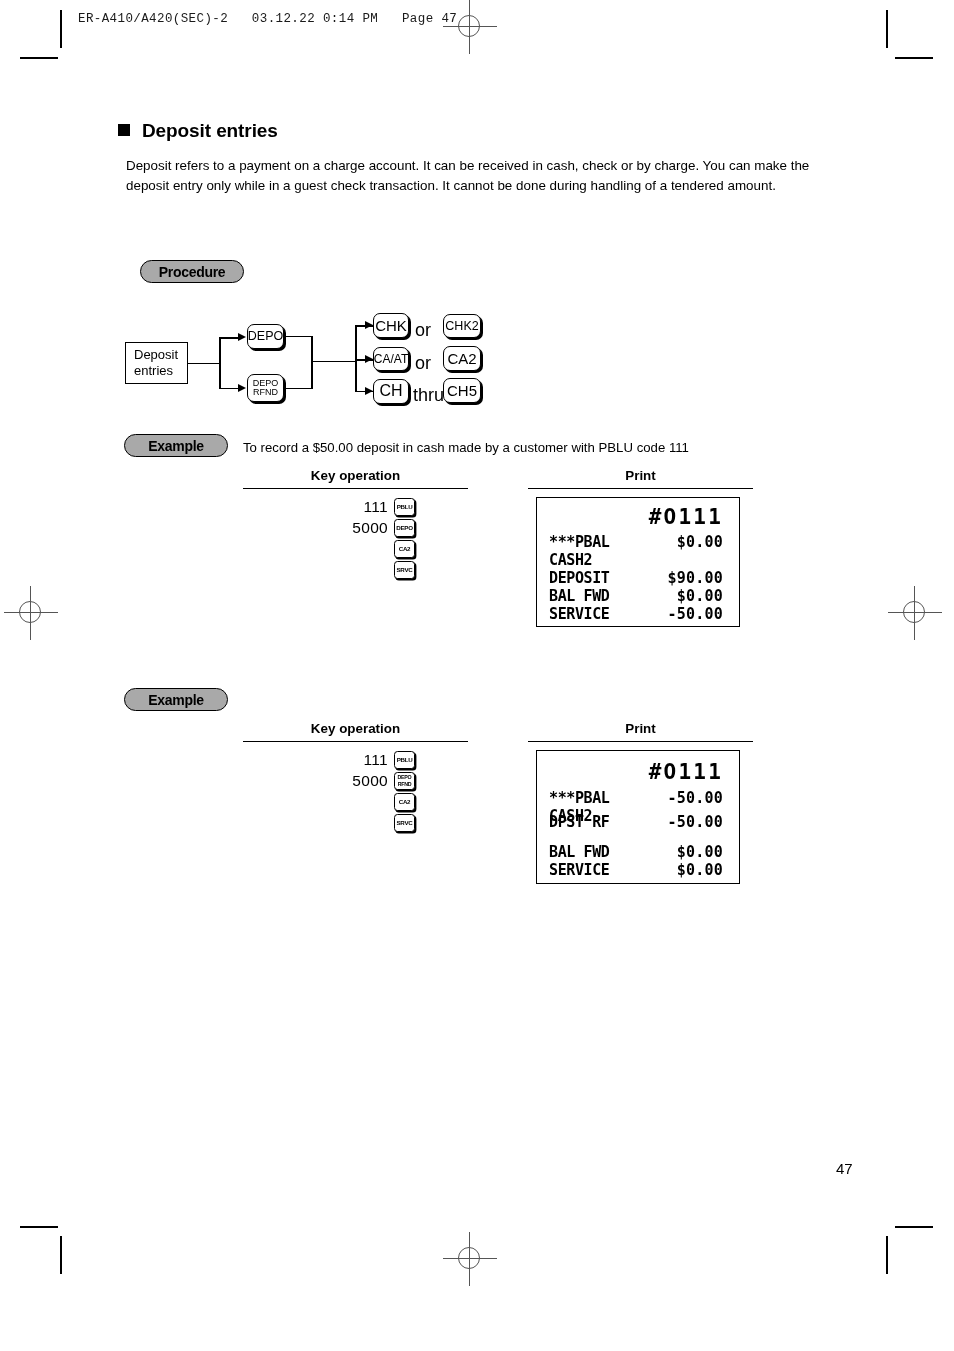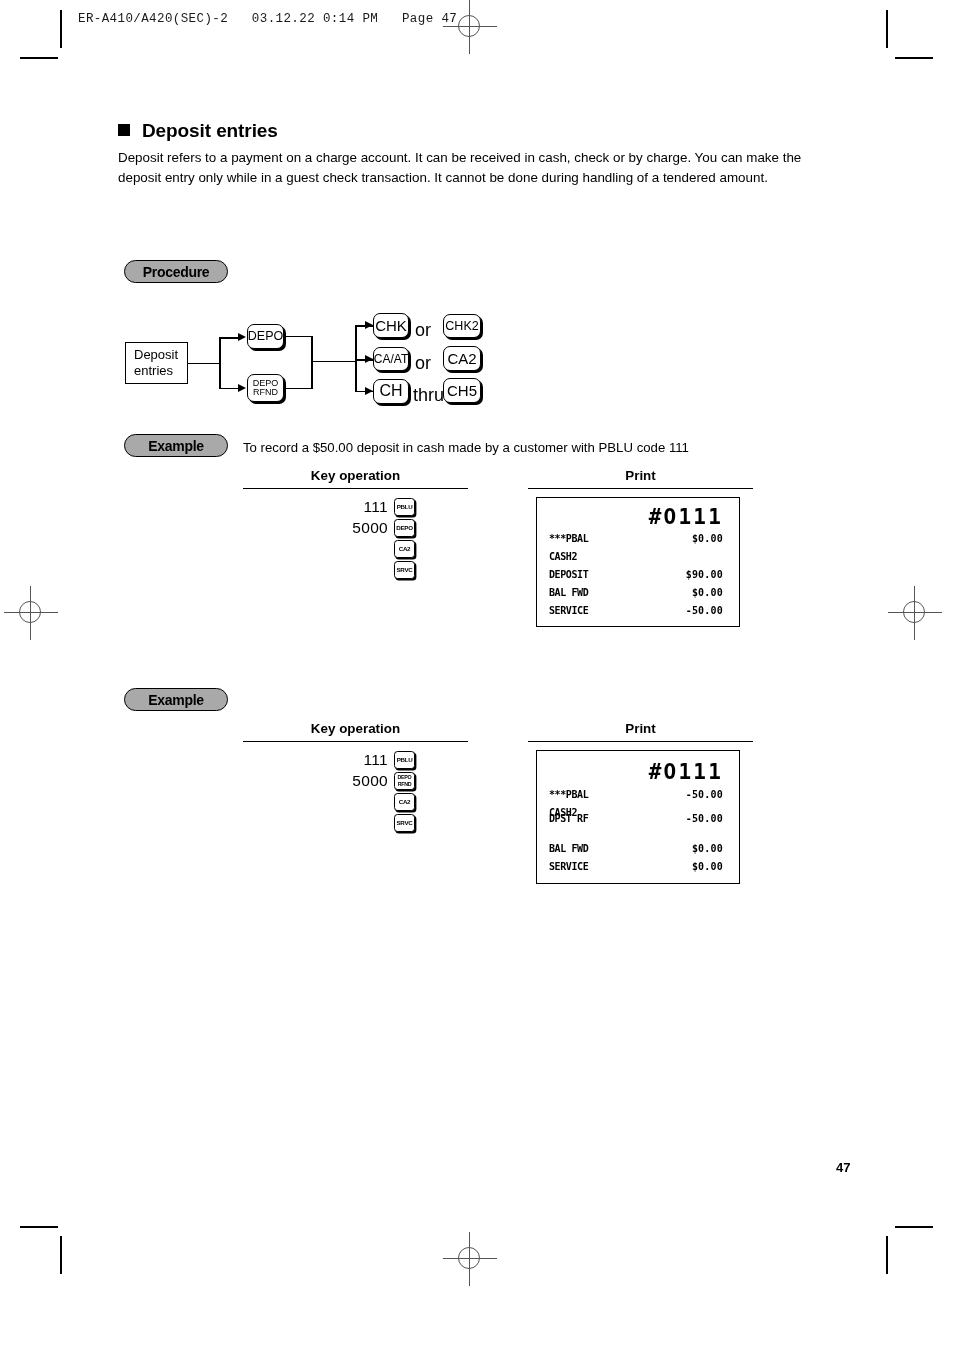--- a/index.html
+++ b/index.html
@@ -83,21 +83,21 @@
 
   .body-text {
     position: absolute;
     left: 118px;
     top: 148px;
     width: 722px;
     font-size: 13.4px;
     line-height: 19.6px;
     text-align: left;
   }
-  .body-text p { margin: 0; }
+  .body-text p { margin: 8px; }
 
   
   .keycap-inline {
     display: inline-block;
     position: relative;
     top: 3px;
     width: 19px;
     height: 17px;
     border: 1px solid #000;
     border-radius: 3px;
@@ -249,40 +249,40 @@
     right: 16px;
     font-size: 21px;
     font-weight: bold;
     letter-spacing: 2.2px;
     white-space: nowrap;
   }
   .rline {
     position: absolute;
     left: 0; right: 0;
     height: 21px;
-    font-size: 10px;
+    font-size: 15px;
     font-weight: bold;
   }
   .rlabel {
     position: absolute;
     left: 12px;
     letter-spacing: -0.4px;
     white-space: nowrap;
   }
   .ramt {
     position: absolute;
     right: 16px;
     letter-spacing: 0.2px;
     white-space: nowrap;
   }
 
   .page-num {
     position: absolute;
-    font-size: 13px;
-    font-weight: bold;
+    font-size: 15px;
+    font-weight: normal;
   }
 </style>
 </head>
 <body>
 
 <div id="page">
 
   <div class="crop-line" style="left:60px; top:10px; width:1.6px; height:38px;"></div>
   <div class="crop-line" style="left:20px; top:57px; width:38px; height:1.6px;"></div>
 
@@ -319,21 +319,21 @@
   <div class="runhead">ER-A410/A420(SEC)-2   03.12.22 0:14 PM   Page 47</div>
 
   <div class="sec-head">
     <span class="bullet"></span><span>Deposit entries</span>
   </div>
 
   <div class="body-text">
     <p>Deposit refers to a payment on a charge account. It can be received in cash, check or by charge. You can make the deposit entry only while in a guest check transaction. It cannot be done during handling of a tendered amount.</p>
   </div>
 
-  <div class="badge" style="left:124px; top:260px;">Procedure</div>
+  <div class="badge" style="left:140px; top:260px;">Procedure</div>
 
   <div class="flow">
 
     <div class="flow-box" style="left:125px; top:342px; width:63px; height:42px;">
       <span>Deposit</span>
       <span>entries</span>
     </div>
 
     <div class="conn" style="left:188px; top:362.5px; width:32px; height:1.6px;"></div>
     <div class="conn" style="left:219px; top:337px; width:1.6px; height:52px;"></div>

